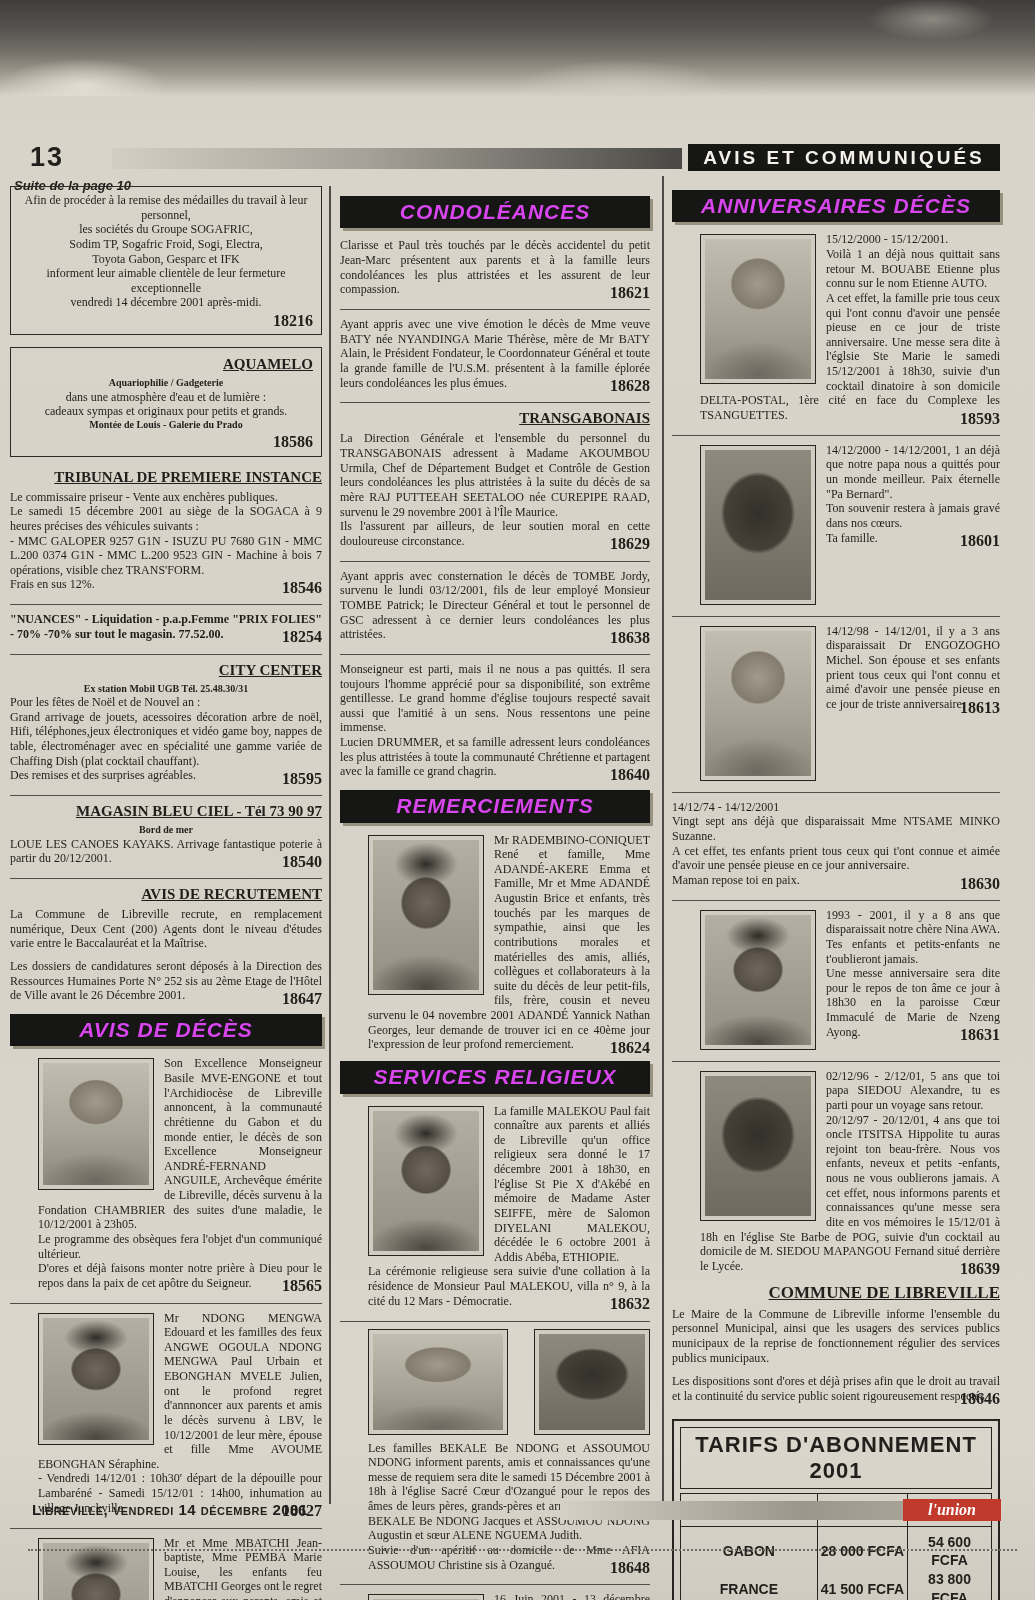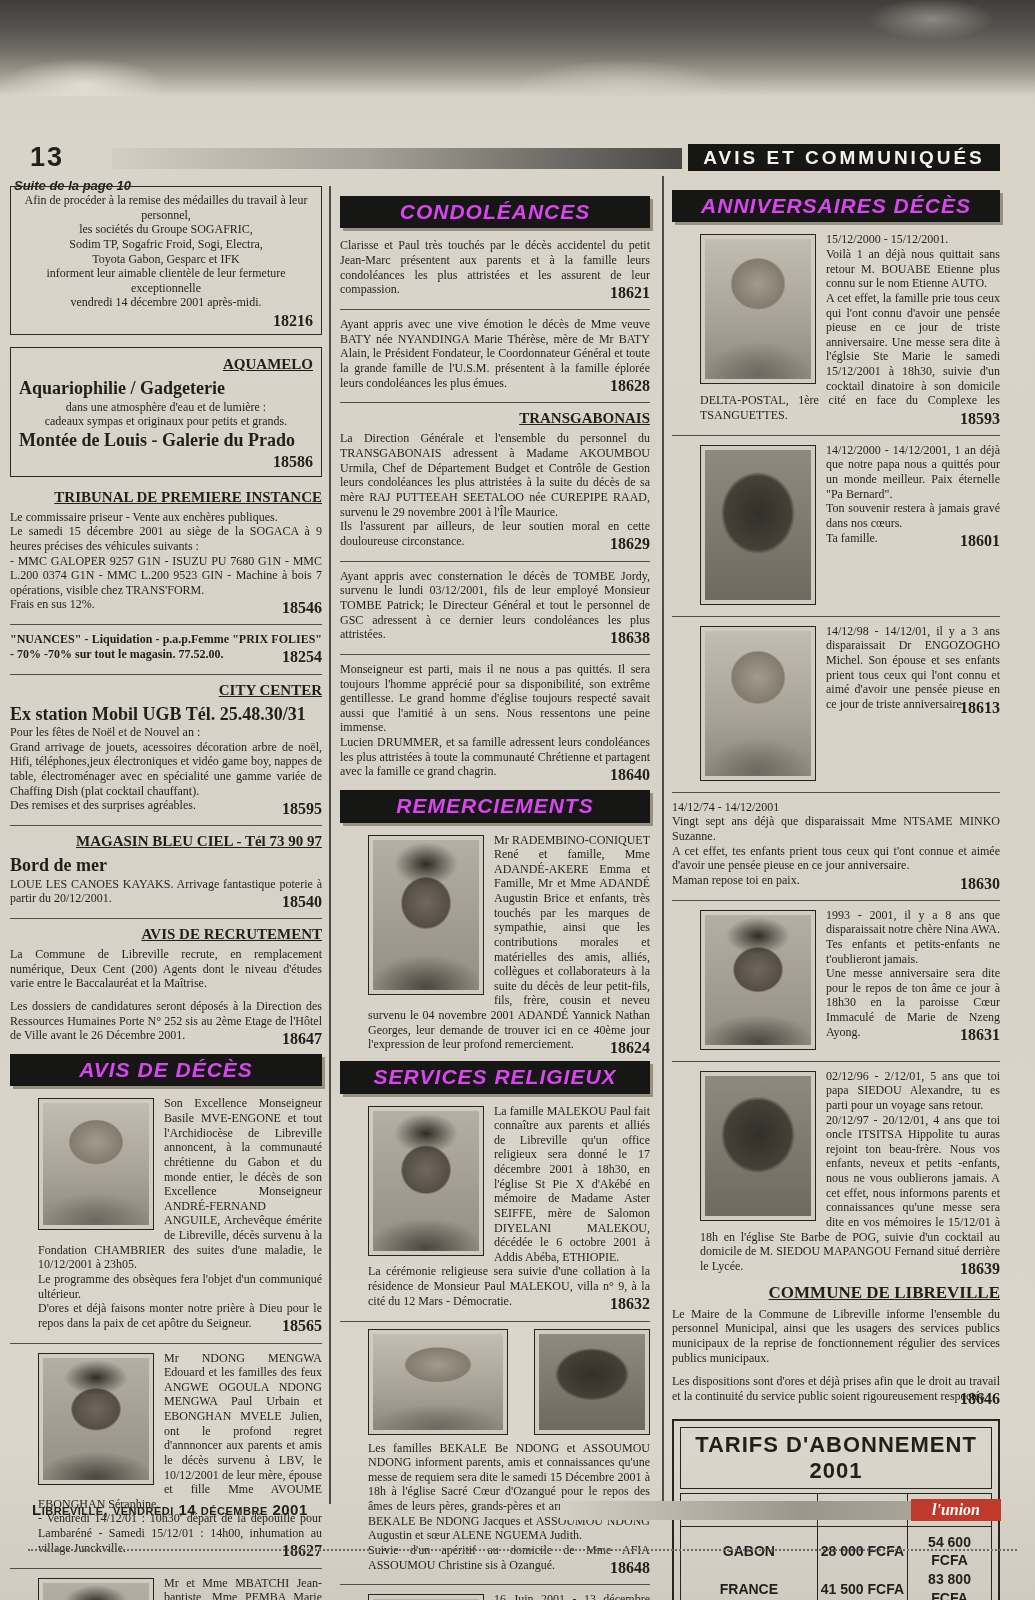--- a/index.html
+++ b/index.html
@@ -24,21 +24,21 @@
   .col-left{left:10px;width:312px;}
   .col-mid{left:340px;width:310px;top:192px;}
   .col-right{left:672px;width:328px;}
   .banner{background:#161614;color:#d946ef;font:italic bold 21px/1.45 "Liberation Sans",sans-serif;
         text-align:center;letter-spacing:1px;margin:4px 0 10px;box-shadow:3px 3px 0 #96927f;padding:1px 0;}
   .boxad{border:1.5px solid #2b2a26;padding:6px 8px 4px;margin:0 0 12px;}
   .txt{font-size:12px;line-height:1.22;text-align:justify;white-space:pre-line;}
   .center{text-align:center;}
   .bold{font-weight:bold;}
   .h1c{font:bold 15px "Liberation Serif",serif;text-align:right;margin:2px 0 4px;text-decoration:underline;}
-  .sub{font-weight:bold;font-size:18px;line-height:1.25;}
+  .sub{font-weight:bold;font-size:10px;text-align:center;line-height:1.25;}
   .adnum{text-align:right;font-weight:bold;font-size:16px;line-height:1.2;margin:1px 0 0;}
   .neg{margin-top:-14px;}
   .rule{border:0;border-top:1.5px solid #504e49;margin:7px 0;}
   .sec{margin-bottom:6px;}
   .entry{margin-bottom:4px;padding-left:28px;}
   .entry::after{content:"";display:block;clear:both;}
   .photo-frame{float:left;border:1.5px solid #25241f;background:#d0ccc1;padding:4px;margin:2px 10px 4px 0;}
   .photo{width:106px;height:122px;}
   .ph-a{background:radial-gradient(42% 30% at 50% 32%,#a29a8c 0%,#837b6d 58%,rgba(0,0,0,0) 62%),
         radial-gradient(72% 34% at 50% 97%,#6e6960 0%,rgba(0,0,0,0) 70%),
@@ -58,21 +58,21 @@
         text-align:center;padding:4px 9px;letter-spacing:1px;margin-bottom:4px;}
   table.tariff{width:100%;border-collapse:collapse;font-family:"Liberation Sans",sans-serif;}
   table.tariff th{border:1.5px solid #25241f;font-size:17px;padding:6px 2px;}
   table.tariff td{border-left:1.5px solid #25241f;border-right:1.5px solid #25241f;
         font-size:14px;font-weight:bold;text-align:center;padding:0 2px;line-height:1.35;}
   table.tariff tr.first td{padding-top:6px;border-top:1.5px solid #25241f;}
   .footer-date{position:absolute;left:32px;top:1501px;font:bold 15px "Liberation Sans",sans-serif;
         font-variant:small-caps;letter-spacing:.5px;}
   .footer-strip{position:absolute;left:560px;top:1501px;width:440px;height:19px;
         background:linear-gradient(90deg,#d4d0c5,#9a968c 55%,#b3afa4);}
-  .brand-box{position:absolute;right:34px;top:1499px;width:90px;height:22px;background:#c0392b;
+  .brand-box{position:absolute;right:34px;top:1499px;width:98px;height:22px;background:#c0392b;
         color:#fff;font:italic bold 16px/22px "Liberation Serif",serif;text-align:center;}
   .dotted{position:absolute;left:28px;right:18px;top:1549px;border-top:2px dotted #6c6a64;}
 </style>
 </head>
 <body>
 
 <div class="page">
   <div class="torn"></div>
   <div class="pageno">13</div>
   <div class="suite">Suite de la page 10</div>

